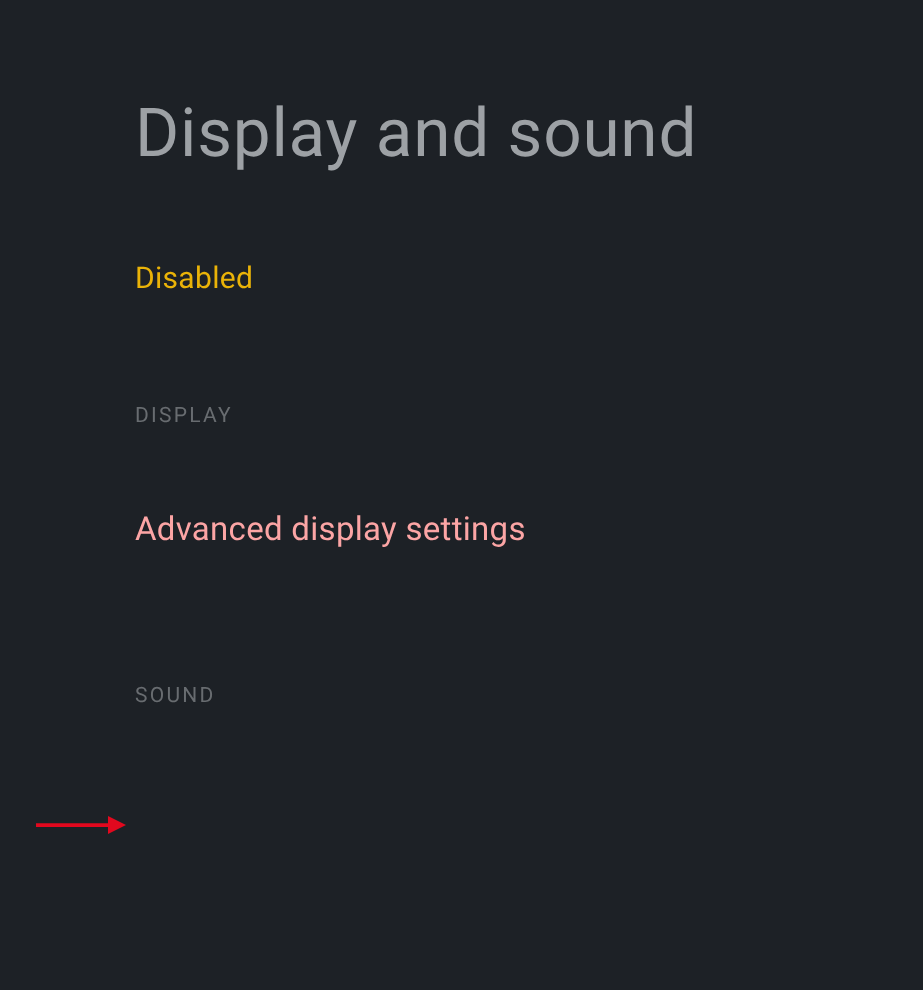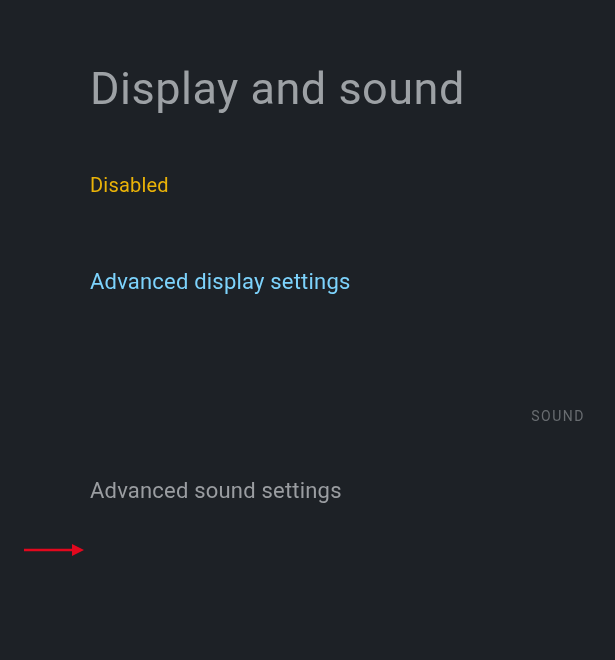--- a/index.html
+++ b/index.html
@@ -12,21 +12,20 @@
       height: 660px;
       background: #1d2126;
       font-family: Roboto, "Helvetica Neue", Arial, sans-serif;
       overflow: hidden;
     }
     .screen {
       position: relative;
       width: 615px;
       height: 660px;
       padding-left: 90px;
-      padding-right: 30px;
     }
     .page-title {
       padding-top: 62px;
       font-size: 45px;
       font-weight: 400;
       color: #9da1a5;
       letter-spacing: 0.5px;
     }
     .item {
       margin-top: 58px;
@@ -45,28 +44,27 @@
       letter-spacing: 0.2px;
     }
     .section-header {
       margin-top: 72px;
       font-size: 14px;
       letter-spacing: 1.5px;
       color: #686c70;
       font-weight: 400;
     }
     .section-header.sound {
-      margin-top: 114px;
-      text-align: right;
+      margin-top: 90px;
     }
     .link-item {
-      margin-top: 72px;
+      margin-top: 56px;
       font-size: 22px;
       font-weight: 400;
-      color: #7dd3fc;
+      color: #fca5a5;
       letter-spacing: 0.2px;
     }
     .link-item.sound-link {
       margin-top: 54px;
       color: #9a9da1;
     }
     .arrow {
       position: absolute;
       left: 24px;
       top: 540px;
@@ -79,25 +77,25 @@
 <body>
 
 <div class="screen">
 
   <h1 class="page-title">Display and sound</h1>
 
   <div class="item">
     <div class="item-secondary">Disabled</div>
   </div>
 
+  <div class="section-header">DISPLAY</div>
 
   <div class="link-item">Advanced display settings</div>
 
   <div class="section-header sound">SOUND</div>
 
-  <div class="link-item sound-link">Advanced sound settings</div>
 
   <svg class="arrow" viewBox="0 0 60 20">
     <line x1="0" y1="10" x2="50" y2="10" stroke-width="2.5" stroke="#e2081e"></line>
     <polygon points="48,4 60,10 48,16" fill="#e2081e"></polygon>
   </svg>
 
 </div>
 
 </body></html>

